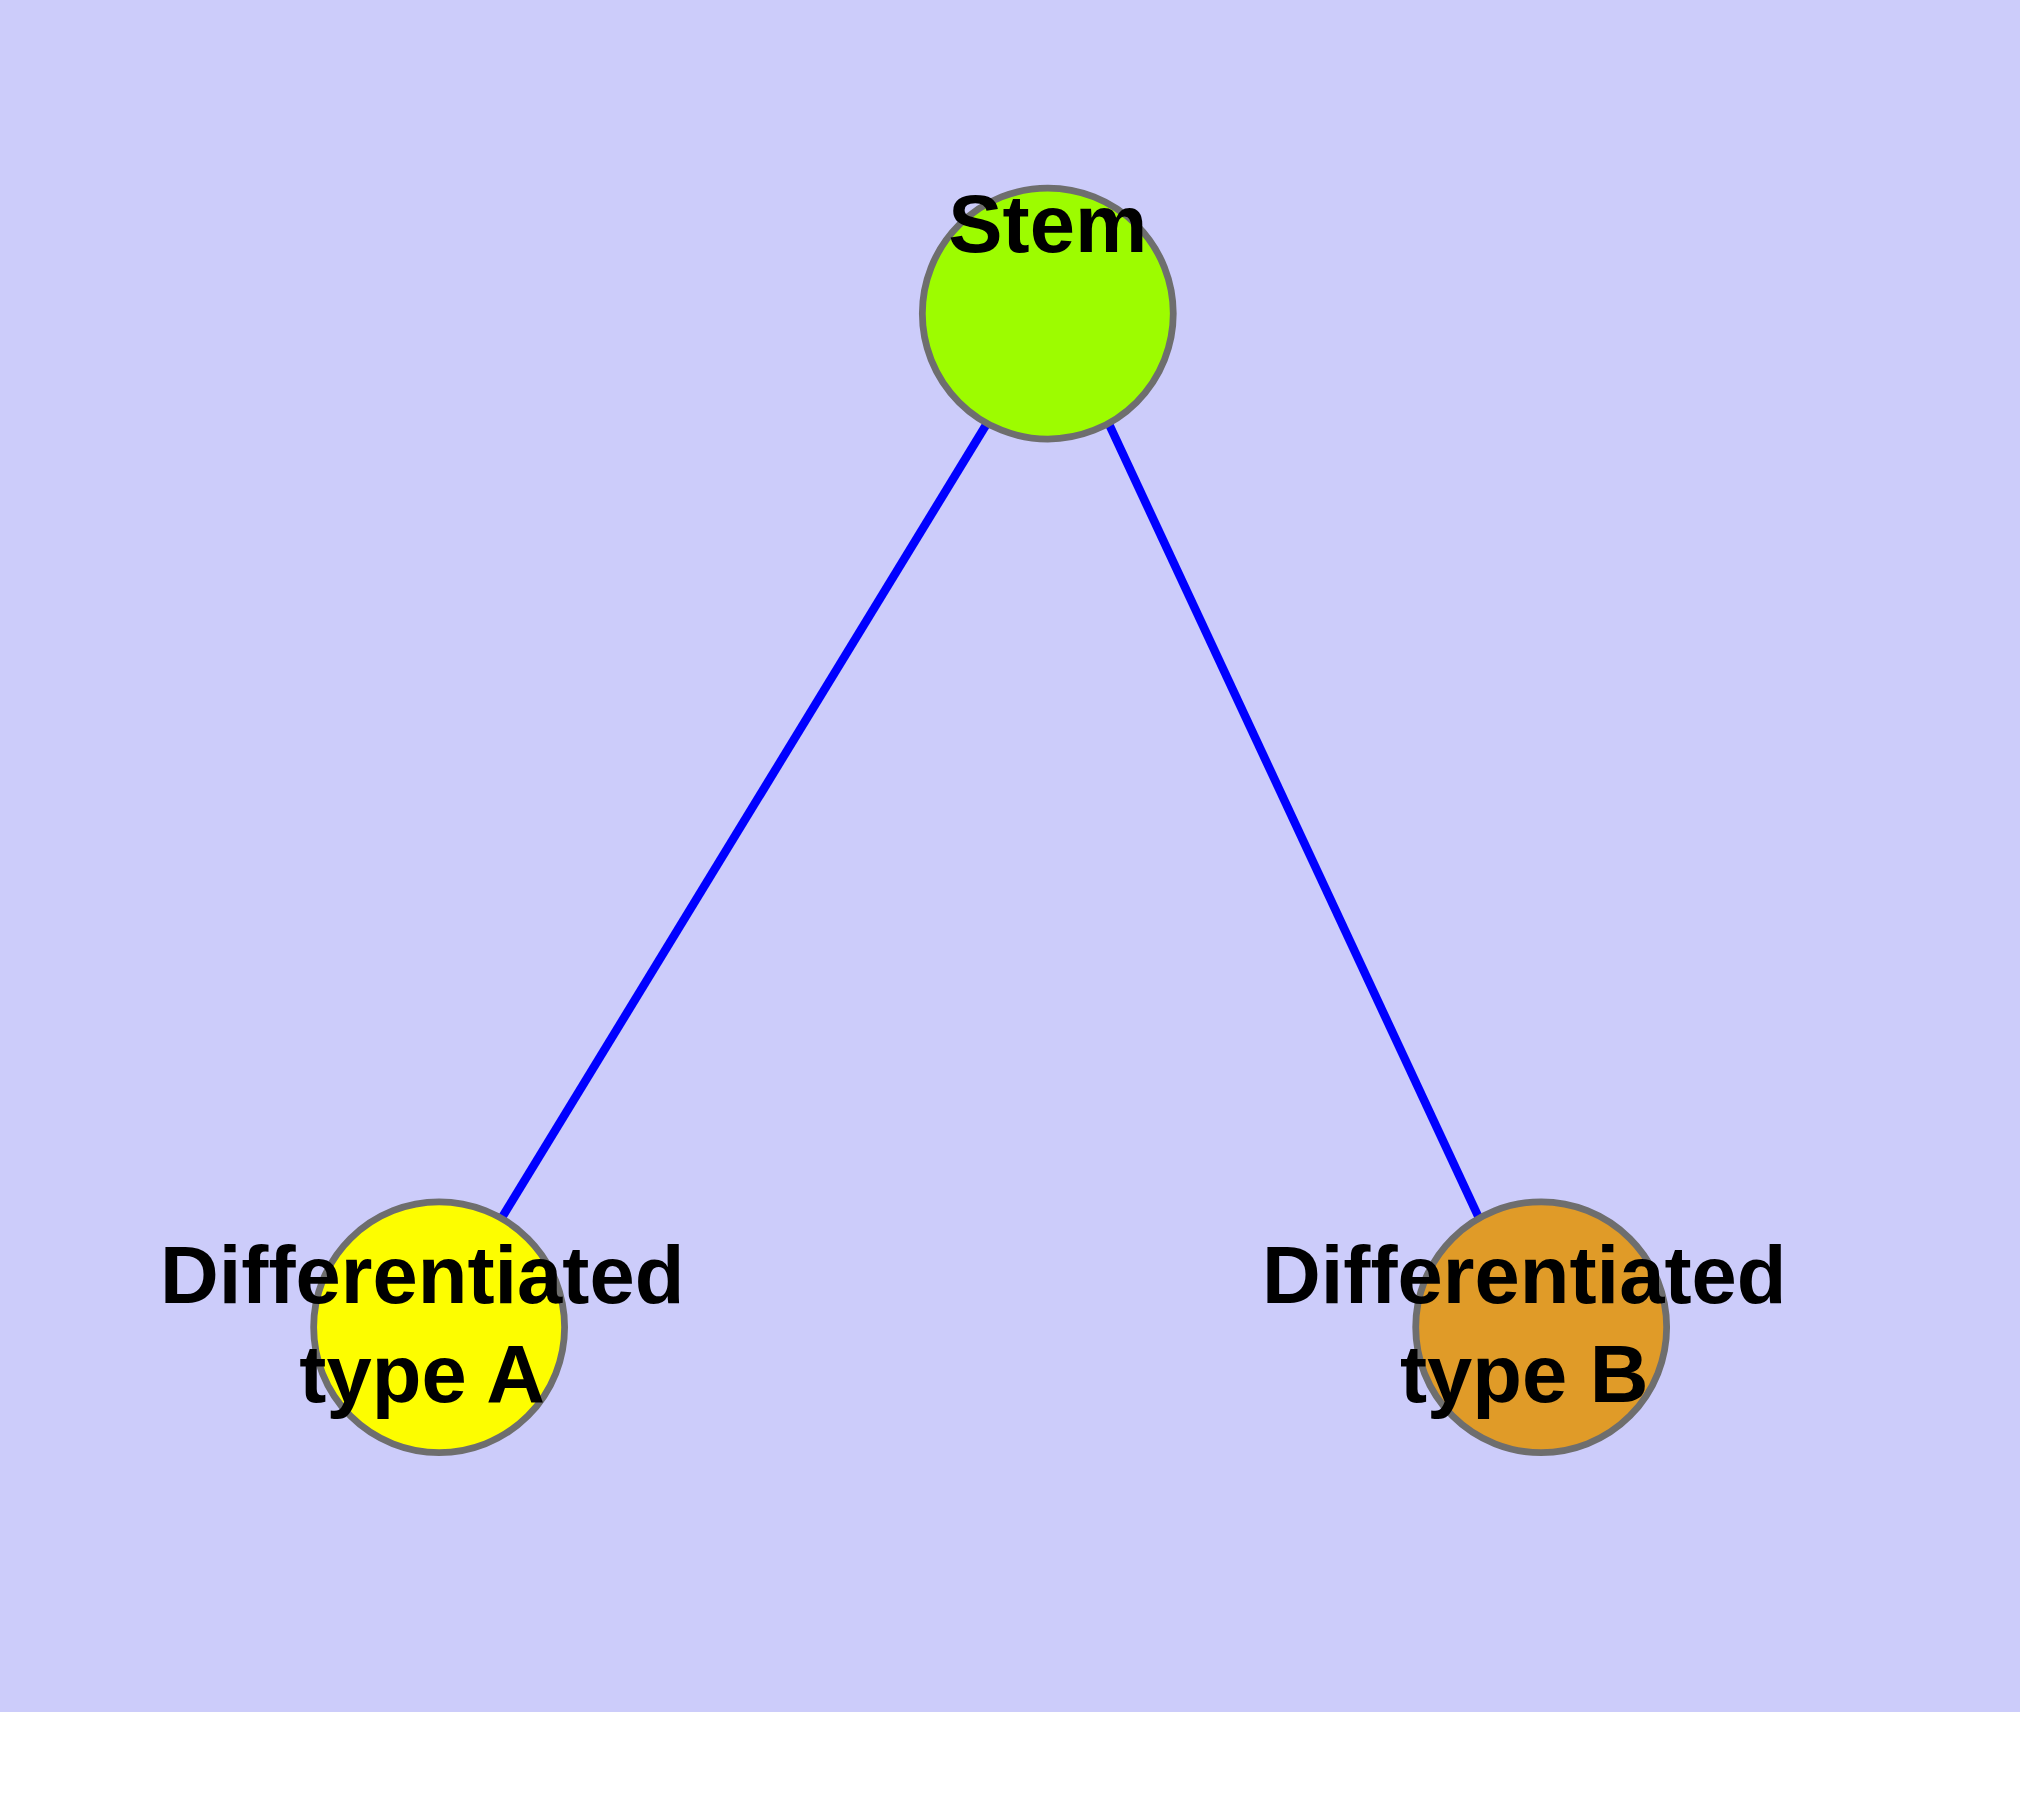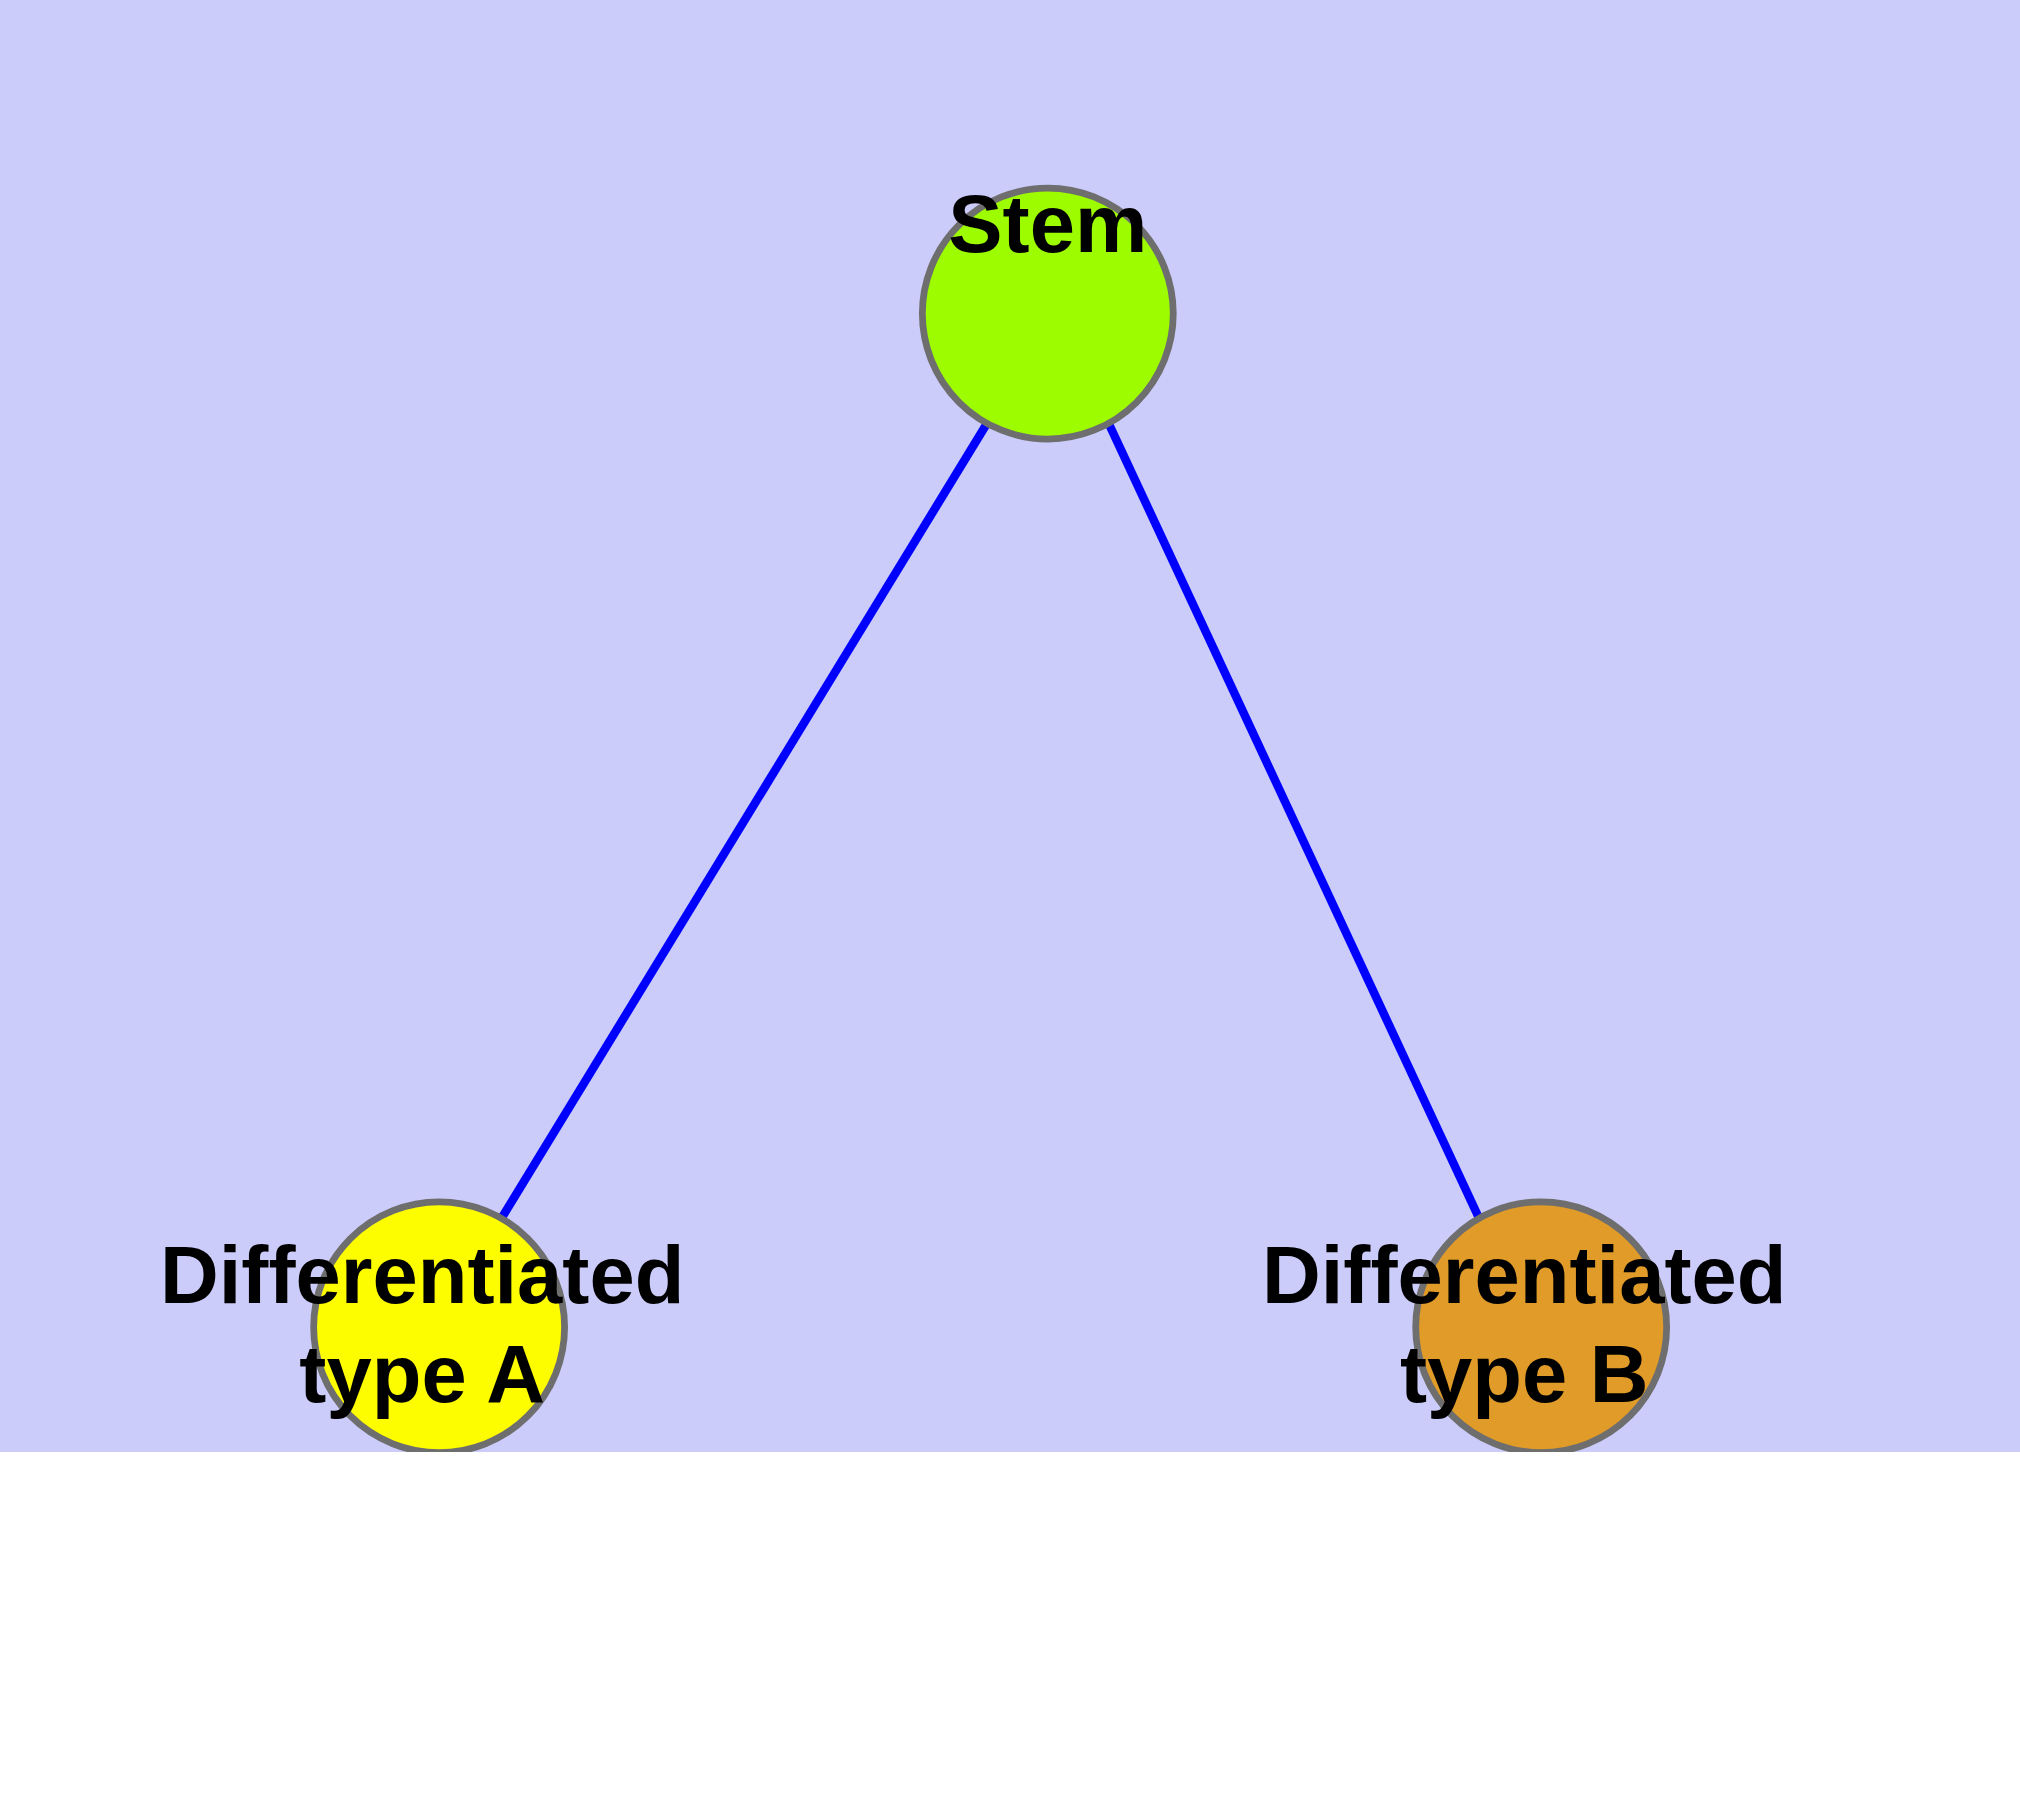--- a/index.html
+++ b/index.html
@@ -25,21 +25,21 @@
     font-family: "Liberation Sans", sans-serif;
     font-weight: bold;
     fill: #000000;
     text-anchor: middle;
     dominant-baseline: auto;
   }
 </style>
 </head>
 <body>
 
-<div id="canvas" style="width: 2021px; height: 1452px;">
+<div id="canvas" style="width: 2021px; height: 1712px;">
   <svg id="graph-svg" viewBox="0 0 2384 2138" preserveAspectRatio="none" style="width: 2021px; height: 1812px;">
 
     <rect id="bg-rect" x="0" y="0" width="2384" height="2138" fill="#ccccfa"></rect>
 
     <g id="edges-layer">
       <line id="edge-0" x1="1164" y1="500" x2="590" y2="1440" stroke="#0000ff" stroke-width="10" stroke-linecap="butt"></line>
       <line id="edge-1" x1="1308" y1="500" x2="1746" y2="1440" stroke="#0000ff" stroke-width="10" stroke-linecap="butt"></line>
     </g>
 
     <g id="nodes-layer">

